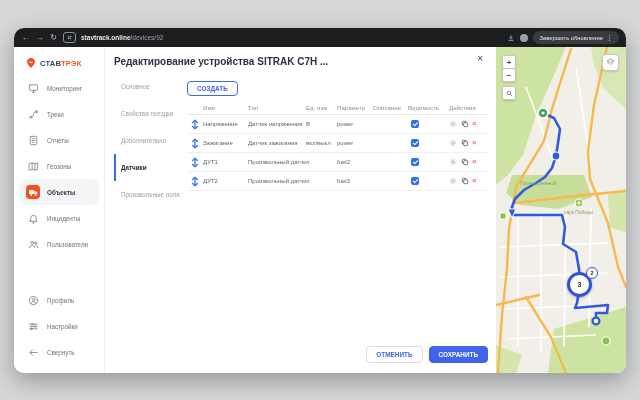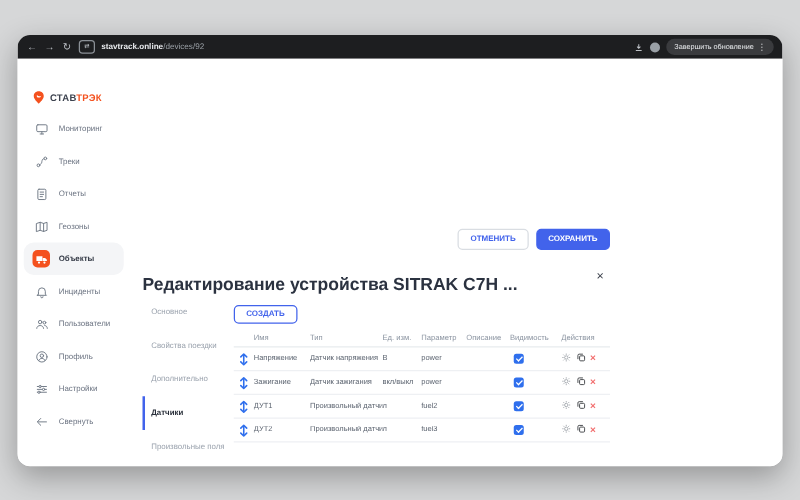--- a/index.html
+++ b/index.html
@@ -10,38 +10,38 @@
   .tb-btn{color:#bdc1c6;font-size:8px;line-height:8px;width:9px;text-align:center;cursor:pointer;}
   .tab-chip{width:11px;height:9px;border:1px solid #8b9096;border-radius:3px;color:#bdc1c6;font-size:5px;line-height:8px;text-align:center;cursor:pointer;}
   .url{flex:1;font-size:6.5px;white-space:nowrap;overflow:hidden;cursor:text;}
   .url .host{color:#e8eaed;font-weight:bold;}
   .url .path{color:#9aa0a6;}
   .dl-ic{width:8px;height:8px;cursor:pointer;}
   .avatar{width:8px;height:8px;border-radius:50%;background:#9aa0a6;cursor:pointer;}
   .pill{background:#3a3b3e;border-radius:8px;height:13px;display:flex;align-items:center;gap:3px;padding:0 6px;color:#e8eaed;font-size:5.8px;white-space:nowrap;cursor:pointer;}
   .pill .kebab{font-size:7px;}
   
-  .app{display:flex;height:326px;background:#fff;align-items:center;}
+  .app{display:flex;height:326px;background:#fff;}
   
   .sidebar{width:90px;display:flex;flex-direction:column;padding:5px 0 8px;box-sizing:border-box;}
   .logo{display:flex;align-items:center;gap:3px;padding:5px 0 6px 11px;}
   .logo-text{font-size:7.6px;font-weight:bold;letter-spacing:.2px;}
   .logo-text .l1{color:#3d434f;}
   .logo-text .l2{color:#f4511e;}
   .nav{display:flex;flex-direction:column;}
   .nav.footer{margin-top:auto;}
   .nav-item{display:flex;align-items:center;gap:7px;height:26px;margin:0 5px;padding:0 7px;border-radius:8px;cursor:pointer;}
   .nav-item.active{background:#f4f5f7;}
   .nav-ic{width:14px;height:14px;display:flex;align-items:center;justify-content:center;flex:0 0 14px;}
   .nav-item.active .nav-ic{background:#f4511e;border-radius:4px;}
   .nav-label{font-size:6.3px;color:#6a7280;white-space:nowrap;}
   .nav-item.active .nav-label{color:#343a46;font-weight:bold;}
   
   .main{flex:1;position:relative;border-left:1px solid #f1f2f4;}
-  .modal-title{position:absolute;left:9px;top:9px;font-size:14px;font-weight:bold;color:#2b3240;}
+  .modal-title{position:absolute;left:9px;top:9px;font-size:10px;font-weight:bold;color:#2b3240;}
   .close-x{position:absolute;right:13px;top:6px;font-size:10px;color:#3a3f4a;cursor:pointer;}
   .tabs{position:absolute;left:9px;top:26px;width:72px;}
   .tab{height:27px;display:flex;align-items:center;font-size:6.3px;color:#9aa2ad;padding-left:5px;border-left:2px solid transparent;cursor:pointer;white-space:nowrap;}
   .tab.active{color:#272d38;font-weight:bold;border-left-color:#4263eb;}
   .panel{position:absolute;left:82px;top:30px;right:8px;}
   .create-btn{display:inline-block;border:1px solid #4263eb;color:#4263eb;font-size:6.4px;font-weight:bold;padding:3px 9px;border-radius:4px;background:#fff;font-family:inherit;cursor:pointer;}
   .table{margin-top:5px;}
   .trow{display:grid;grid-template-columns:16px 45px 58px 31px 36px 35px 41px 40px;align-items:center;height:18px;border-bottom:1px solid #eef0f3;font-size:6px;color:#5c6470;}
   .trow.thead{height:13px;color:#8a93a0;font-size:6.1px;border-bottom:1px solid #e8ebee;}
   .cell{overflow:hidden;white-space:nowrap;}

